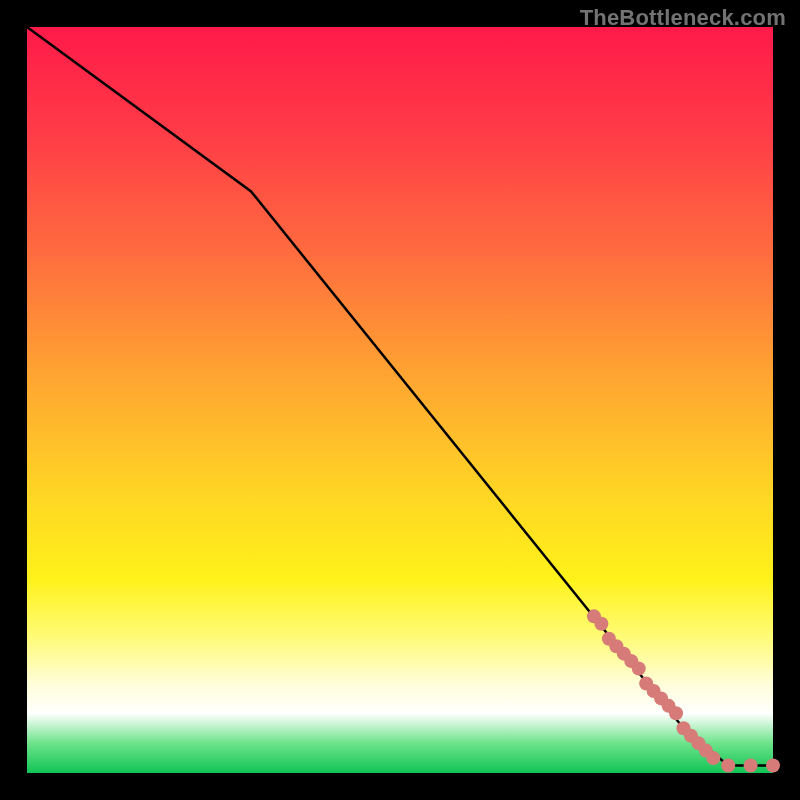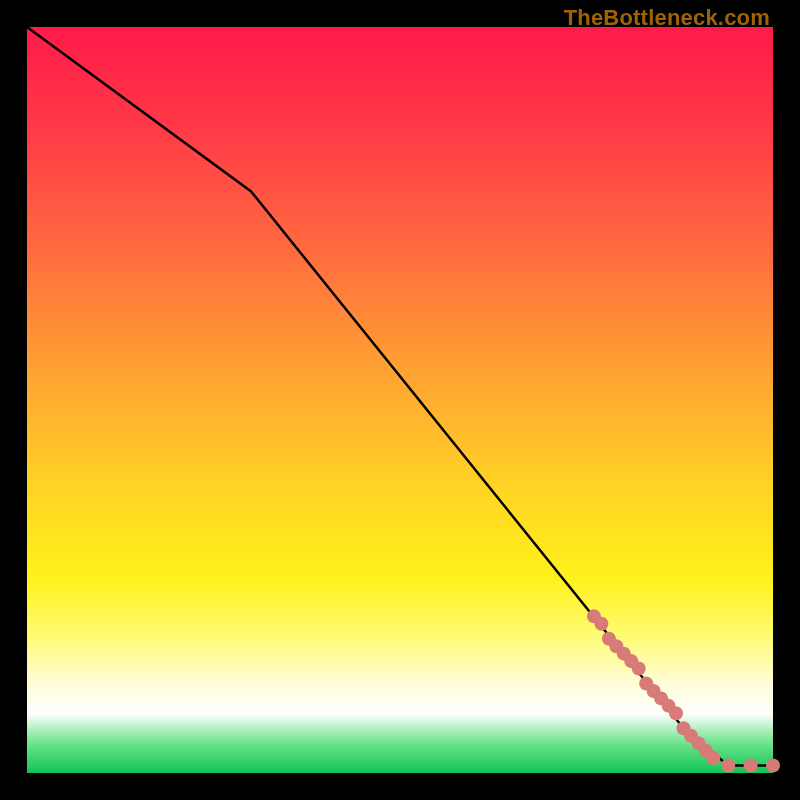--- a/index.html
+++ b/index.html
@@ -37,22 +37,22 @@
       #fffb7a 82%,
       #fffdd8 88%,
       #ffffff 92%,
       #6de38a 96%,
       #11c455 100%
     );
   }
   .watermark {
     position: absolute;
     top: 5px;
-    right: 30px;
-    color: #a16207;
+    right: 14px;
+    color: #737373;
     font-size: 22px;
     font-weight: 600;
     letter-spacing: 0.2px;
   }
   svg.overlay {
     position: absolute;
     left: 27px;
     top: 27px;
     width: 746px;
     height: 746px;

